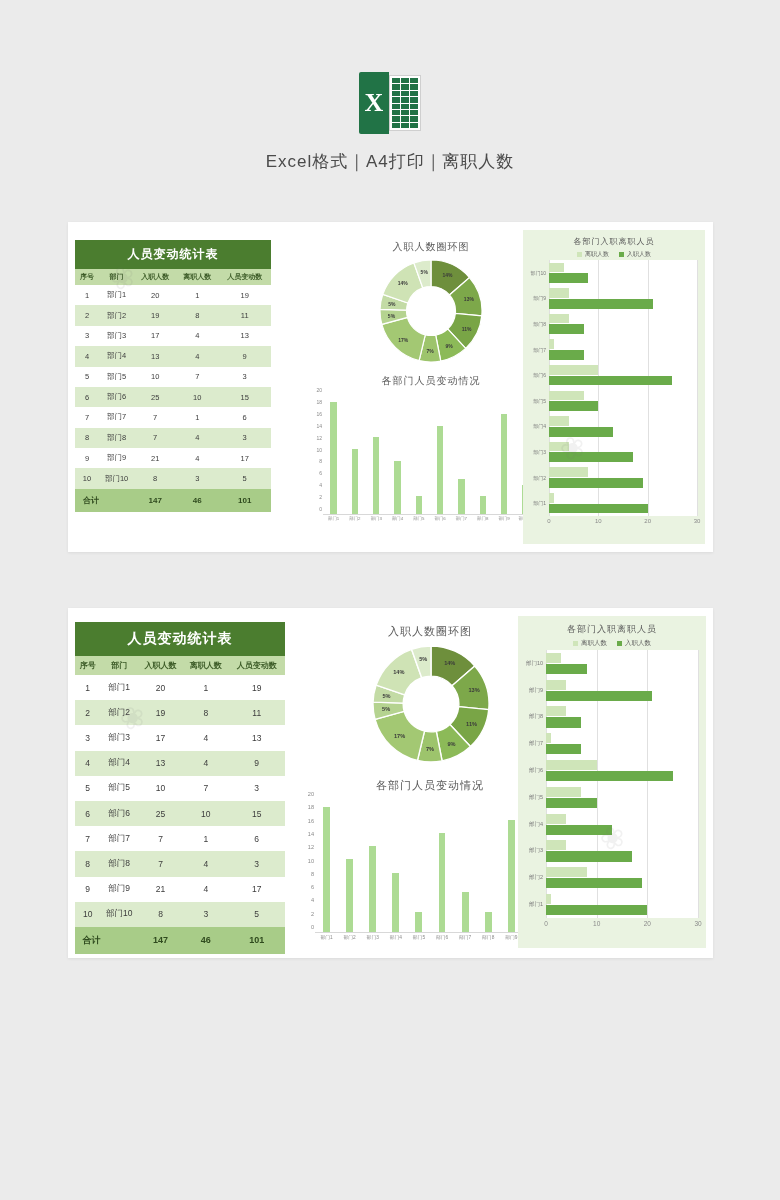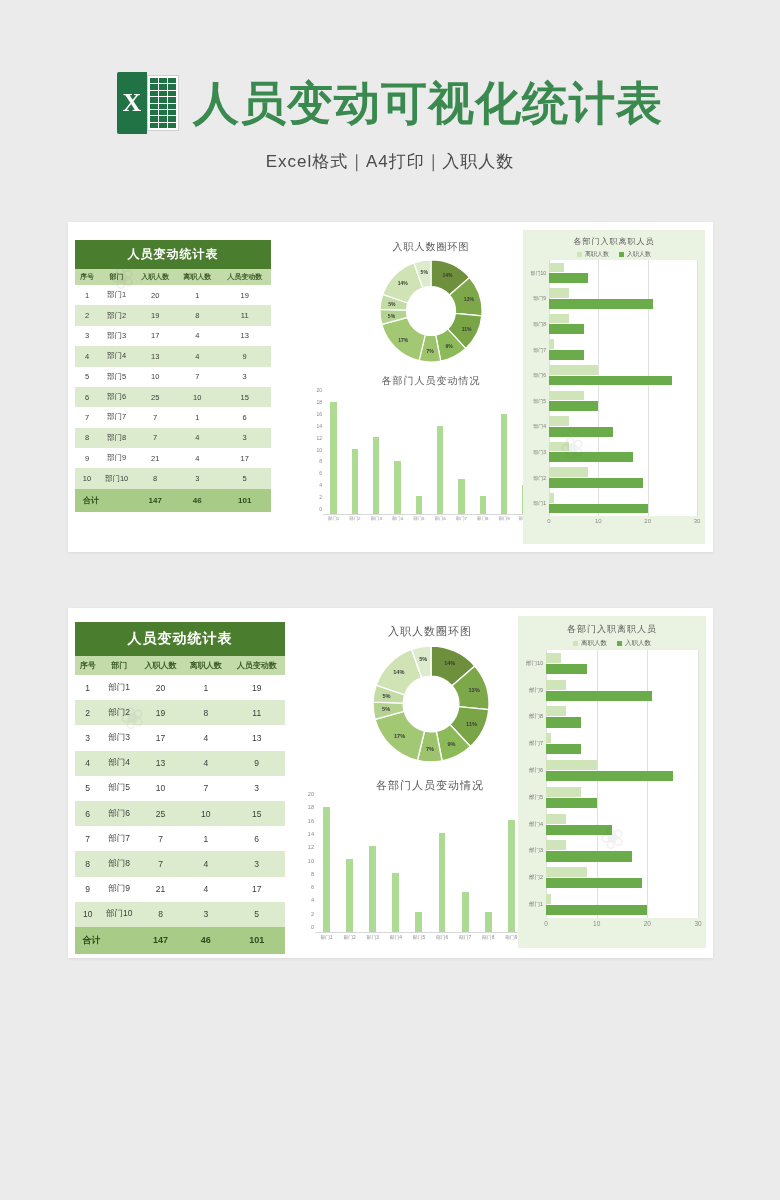--- a/index.html
+++ b/index.html
@@ -208,23 +208,22 @@
             <i></i>
             <i></i>
           <i></i>
             <i></i>
             <i></i>
             <i></i>
             <i></i>
             <i></i>
         </div>
       </div>
-      <div class="title-main">人员变动可视化统计表</div>
     </div>
-    <div class="title-sub">Excel格式｜A4打印｜入职人数</div>
+    <div class="title-sub">Excel格式｜A4打印｜离职人数</div>
   </div>
 
   <div class="card" id="card-small">
     <div class="card-inner">
 
       <div class="tbl-wrap">
         <table class="stat">
           <tbody>
               <tr>
                 <td class="tbl-title" colspan="5">人员变动统计表</td>

